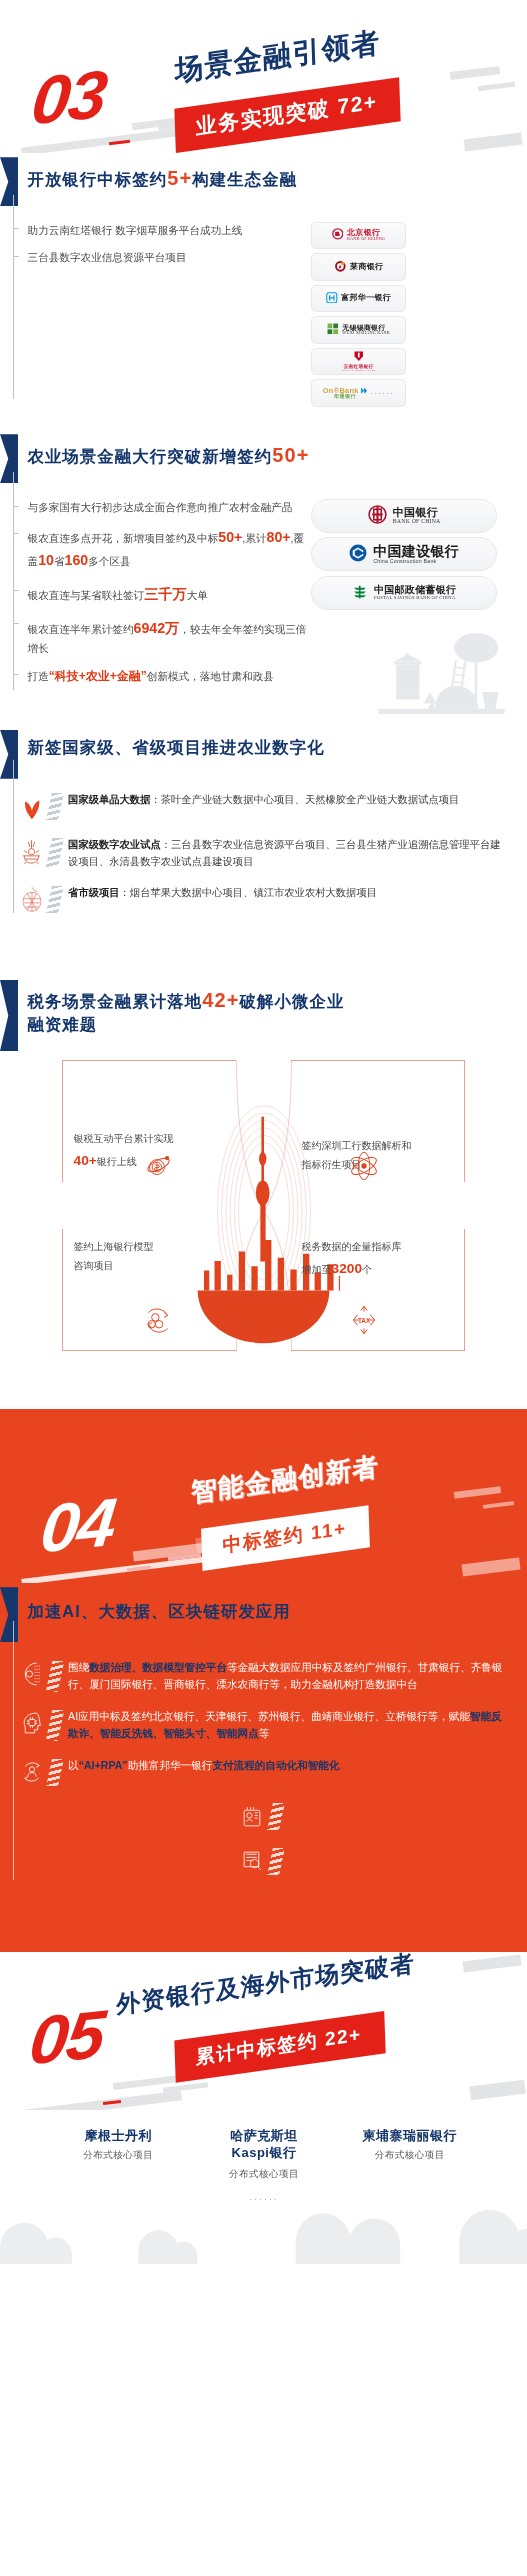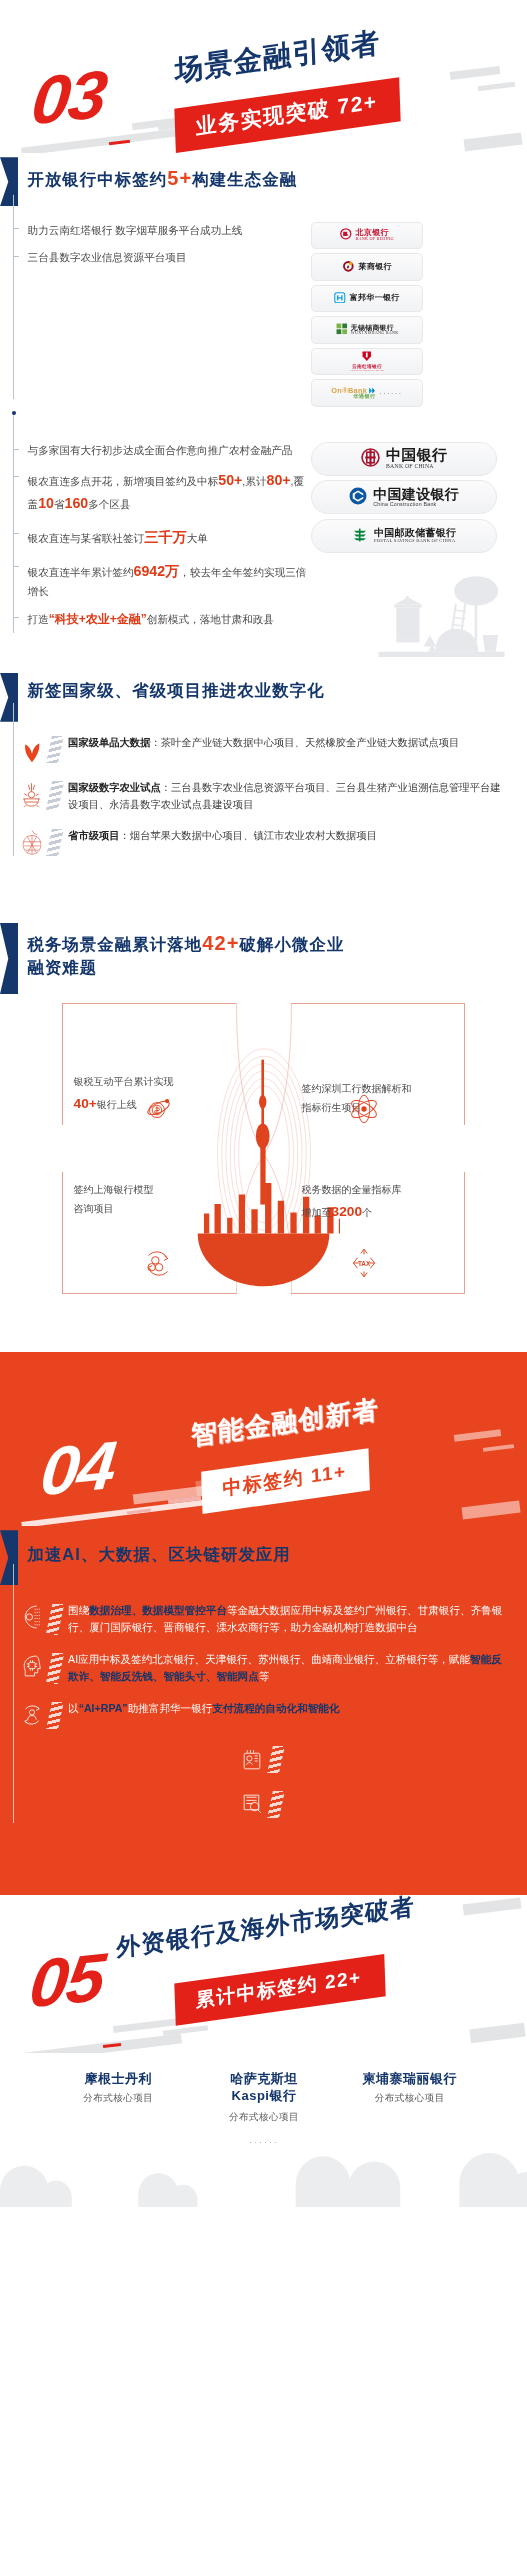--- a/index.html
+++ b/index.html
@@ -153,21 +153,21 @@
     width: 6.3px; height: 0.5px;
     background: #b9c2d1;
   }
   .bullet .num { color: #e03a16; font-weight: 700; font-size: 14.2px; }
   .bullet .quote { color: #e03a16; font-weight: 700; font-size: 12px; }
 
   
   .logos { width: 201px; padding-right: 8.4px; }
   .logo-grid { display: flex; flex-wrap: wrap; gap: 4.2px; justify-content: flex-start; }
   .logo-card {
-    width: 112px; height: 27.4px;
+    width: 95px; height: 27.4px;
     background: linear-gradient(180deg,#fbfbfc 0%, #f1f2f4 100%);
     border: 0.5px solid #e6e8eb;
     border-radius: 4.7px;
     display: flex; align-items: center; justify-content: center;
     gap: 3.7px;
   }
   .logo-card.wide {
     width: 186px; height: 34px; border-radius: 17px;
     justify-content: center; gap: 6.3px; margin-bottom: 4.7px;
   }
@@ -337,40 +337,44 @@
                   <rect x="7.4" y="3" width="3.2" height="9" fill="#fff"></rect>
                 </svg>
             </span>
             <span class="logo-txt" style="align-items:center">
               <span class="logo-cn red" style="font-size:4.7px">云南红塔银行</span>
               <span class="logo-en red" style="font-size:2.6px">YUNNAN HONGTA BANK</span>
             </span>
           </div>
 
           <div class="logo-card">
-            <span class="logo-txt" style="align-items:flex-end">
+            <span class="logo-txt" style="align-items:center">
               <span style="display:flex;align-items:center;gap:1.1px">
                 <span class="logo-cn" style="color:#d9a441;font-size:7.4px;font-weight:700">On®Bank</span>
                 <svg width="7.4" height="7.4" viewBox="0 0 14 14">
                     <path d="M2 1l6 6-6 6z" fill="#00a3e0"></path>
                     <path d="M8 1l5 6-5 6z" fill="#0074c8"></path>
                   </svg>
               </span>
               <span class="logo-cn" style="color:#6ca84f;font-size:5.3px">华通银行</span>
             </span>
             <span class="logo-dots">······</span>
           </div>
 
         </div>
       </div>
     </div>
     <div class="sec-pad"></div>
   </div>
 
   <div class="sec">
+    <div class="head-wrap">
+      <div class="head-tab"></div>
+      <div class="head-title"><span>农业场景金融大行突破新增签约</span><span class="hl">50+</span></div>
+    </div>
 
     <div class="body-row" style="padding-bottom:0">
       <div class="bullets">
         <div class="rail"></div>
         <div class="bullet">与多家国有大行初步达成全面合作意向推广农村金融产品</div>
         <div class="bullet">银农直连多点开花，新增项目签约及中标<span class="num">50+</span>,累计<span class="num">80+</span>,覆盖<span class="num">10</span>省<span class="num">160</span>多个区县</div>
         <div class="bullet">银农直连与某省联社签订<span class="num">三千万</span>大单</div>
         <div class="bullet">银农直连半年累计签约<span class="num">6942万</span>，较去年全年签约实现三倍增长</div>
         <div class="bullet">打造<span class="quote">“科技+农业+金融”</span>创新模式，落地甘肃和政县</div>
       </div>
@@ -379,21 +383,21 @@
         <div class="logo-card wide">
           <span class="logo-mark">
             <svg width="19" height="19" viewBox="0 0 36 36">
                 <circle cx="18" cy="18" r="16" fill="none" stroke="#a8122c" stroke-width="3"></circle>
                 <rect x="11" y="8" width="14" height="20" fill="none" stroke="#a8122c" stroke-width="3"></rect>
                 <rect x="16" y="3" width="4" height="30" fill="#a8122c"></rect>
                 <rect x="8" y="16" width="20" height="4" fill="#a8122c"></rect>
               </svg>
           </span>
           <span class="logo-txt">
-            <span class="logo-cn big" style="font-size:15px;font-family:'Liberation Serif',serif">中国银行</span>
+            <span class="logo-cn big" style="font-size:11px;font-family:'Liberation Serif',serif">中国银行</span>
             <span class="logo-en" style="font-size:5.8px">BANK OF CHINA</span>
           </span>
         </div>
 
         <div class="logo-card wide">
           <span class="logo-mark">
             <svg width="18" height="18" viewBox="0 0 34 34">
                 <path d="M17 1a16 16 0 100 32 16 16 0 000-32zm0 5.5l10 5.8v3.6l-10-5.8-6 3.5v7l6 3.5 10-5.8v3.6l-10 5.8-10-5.8V12.3z" fill="#0b57a4"></path>
               </svg>
           </span>

